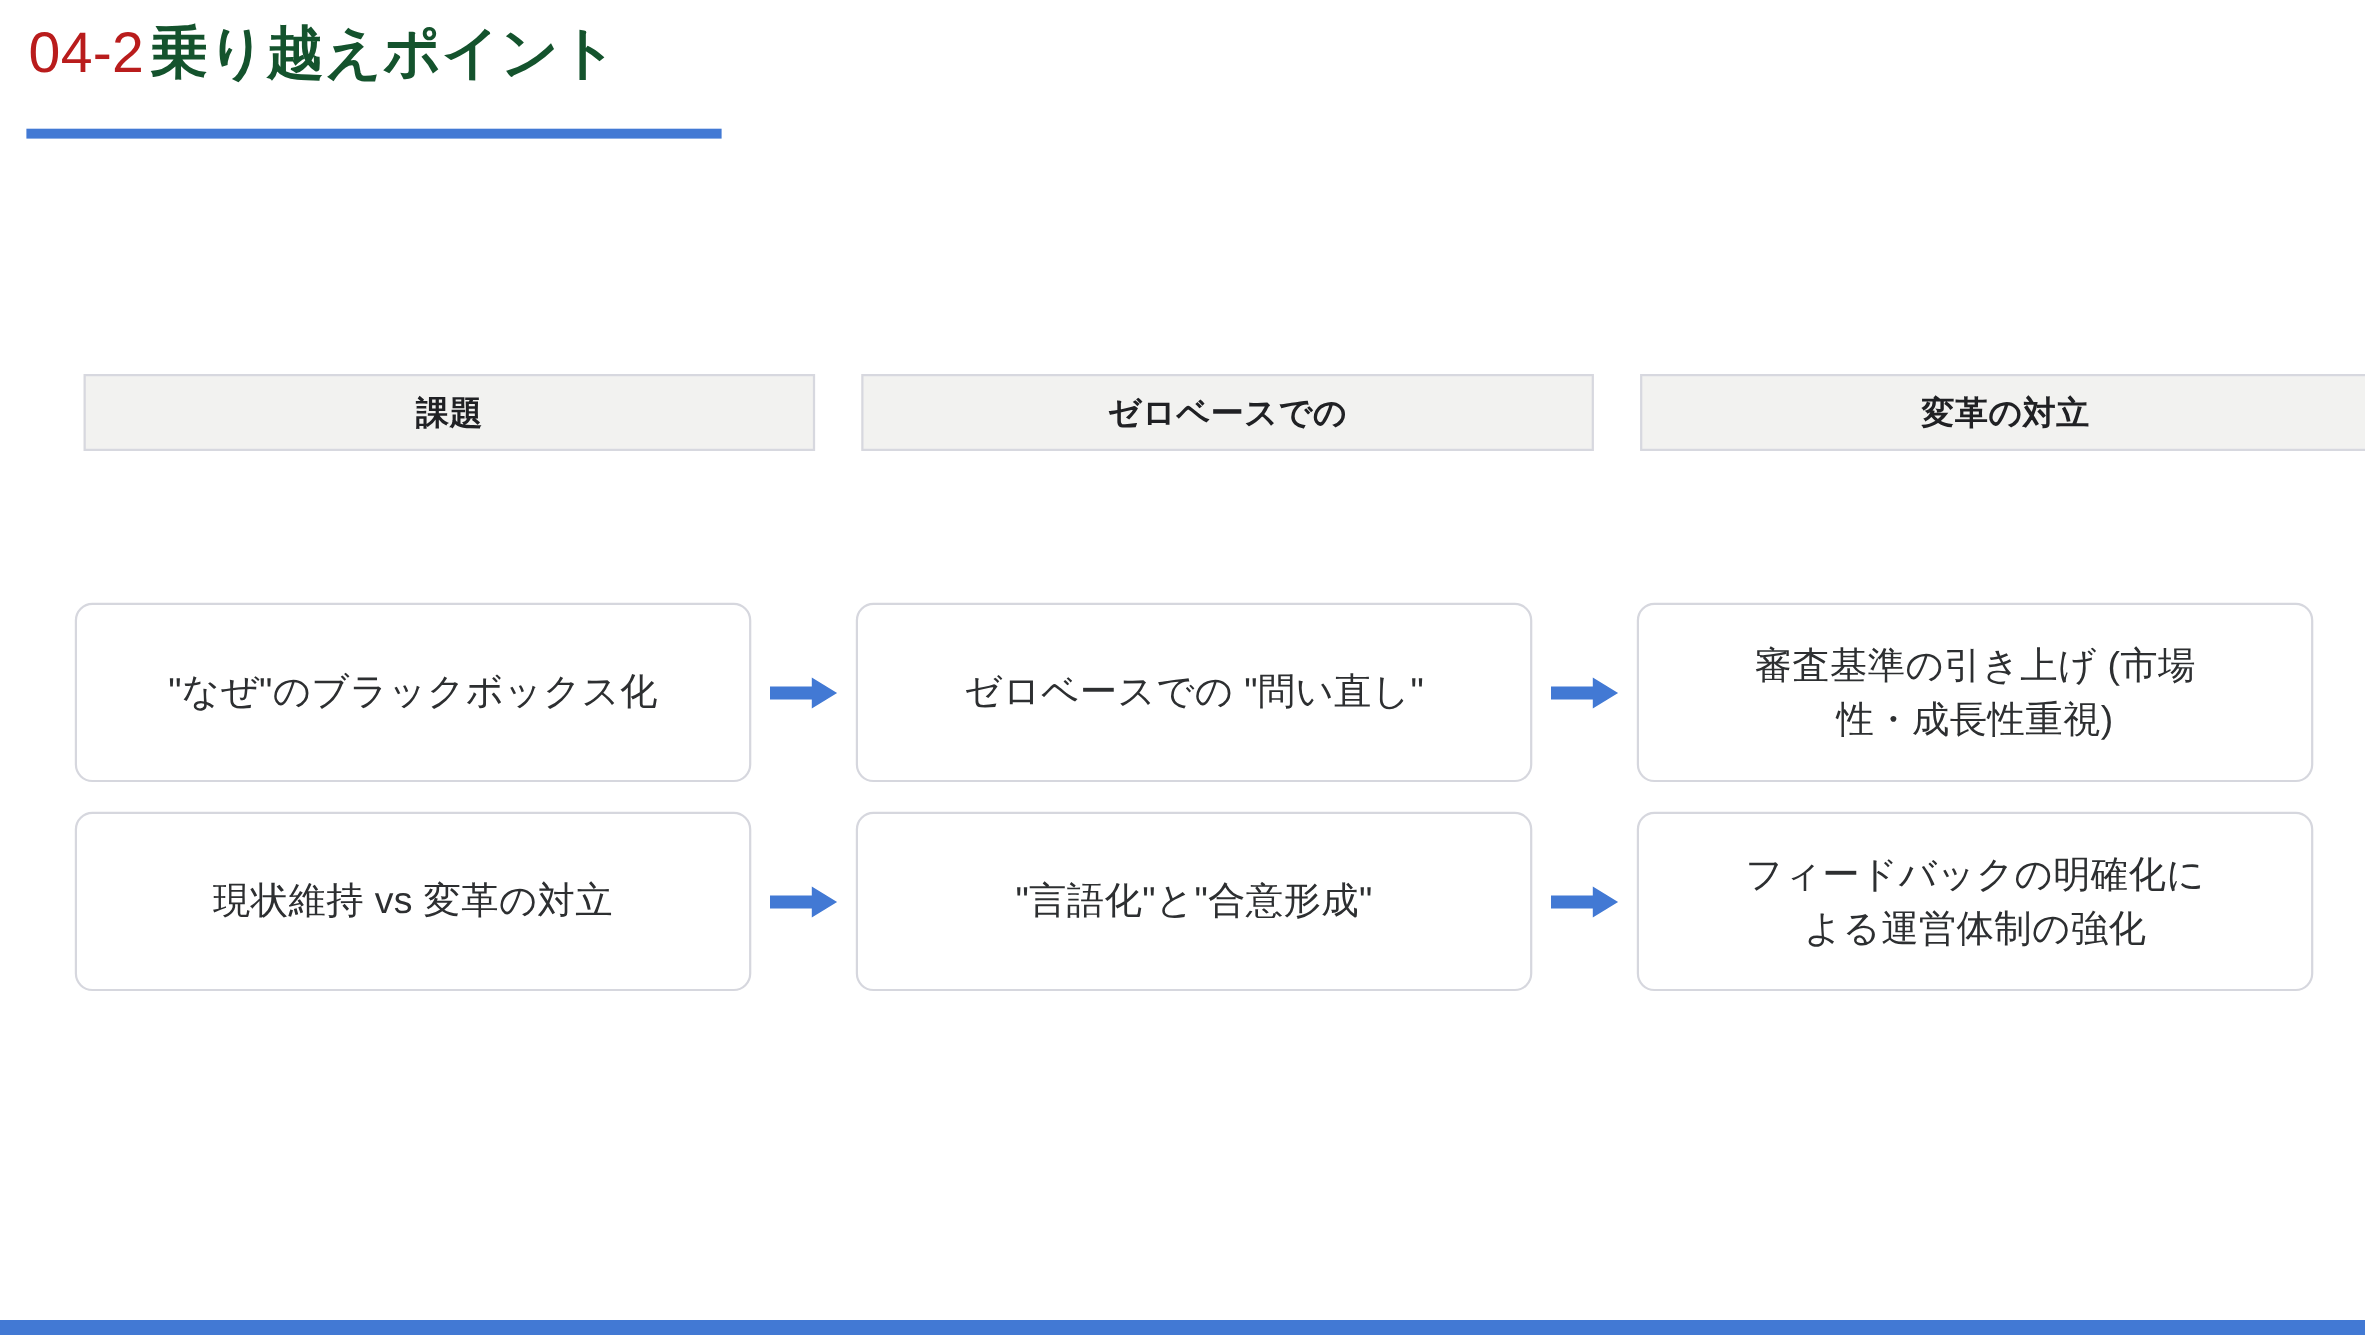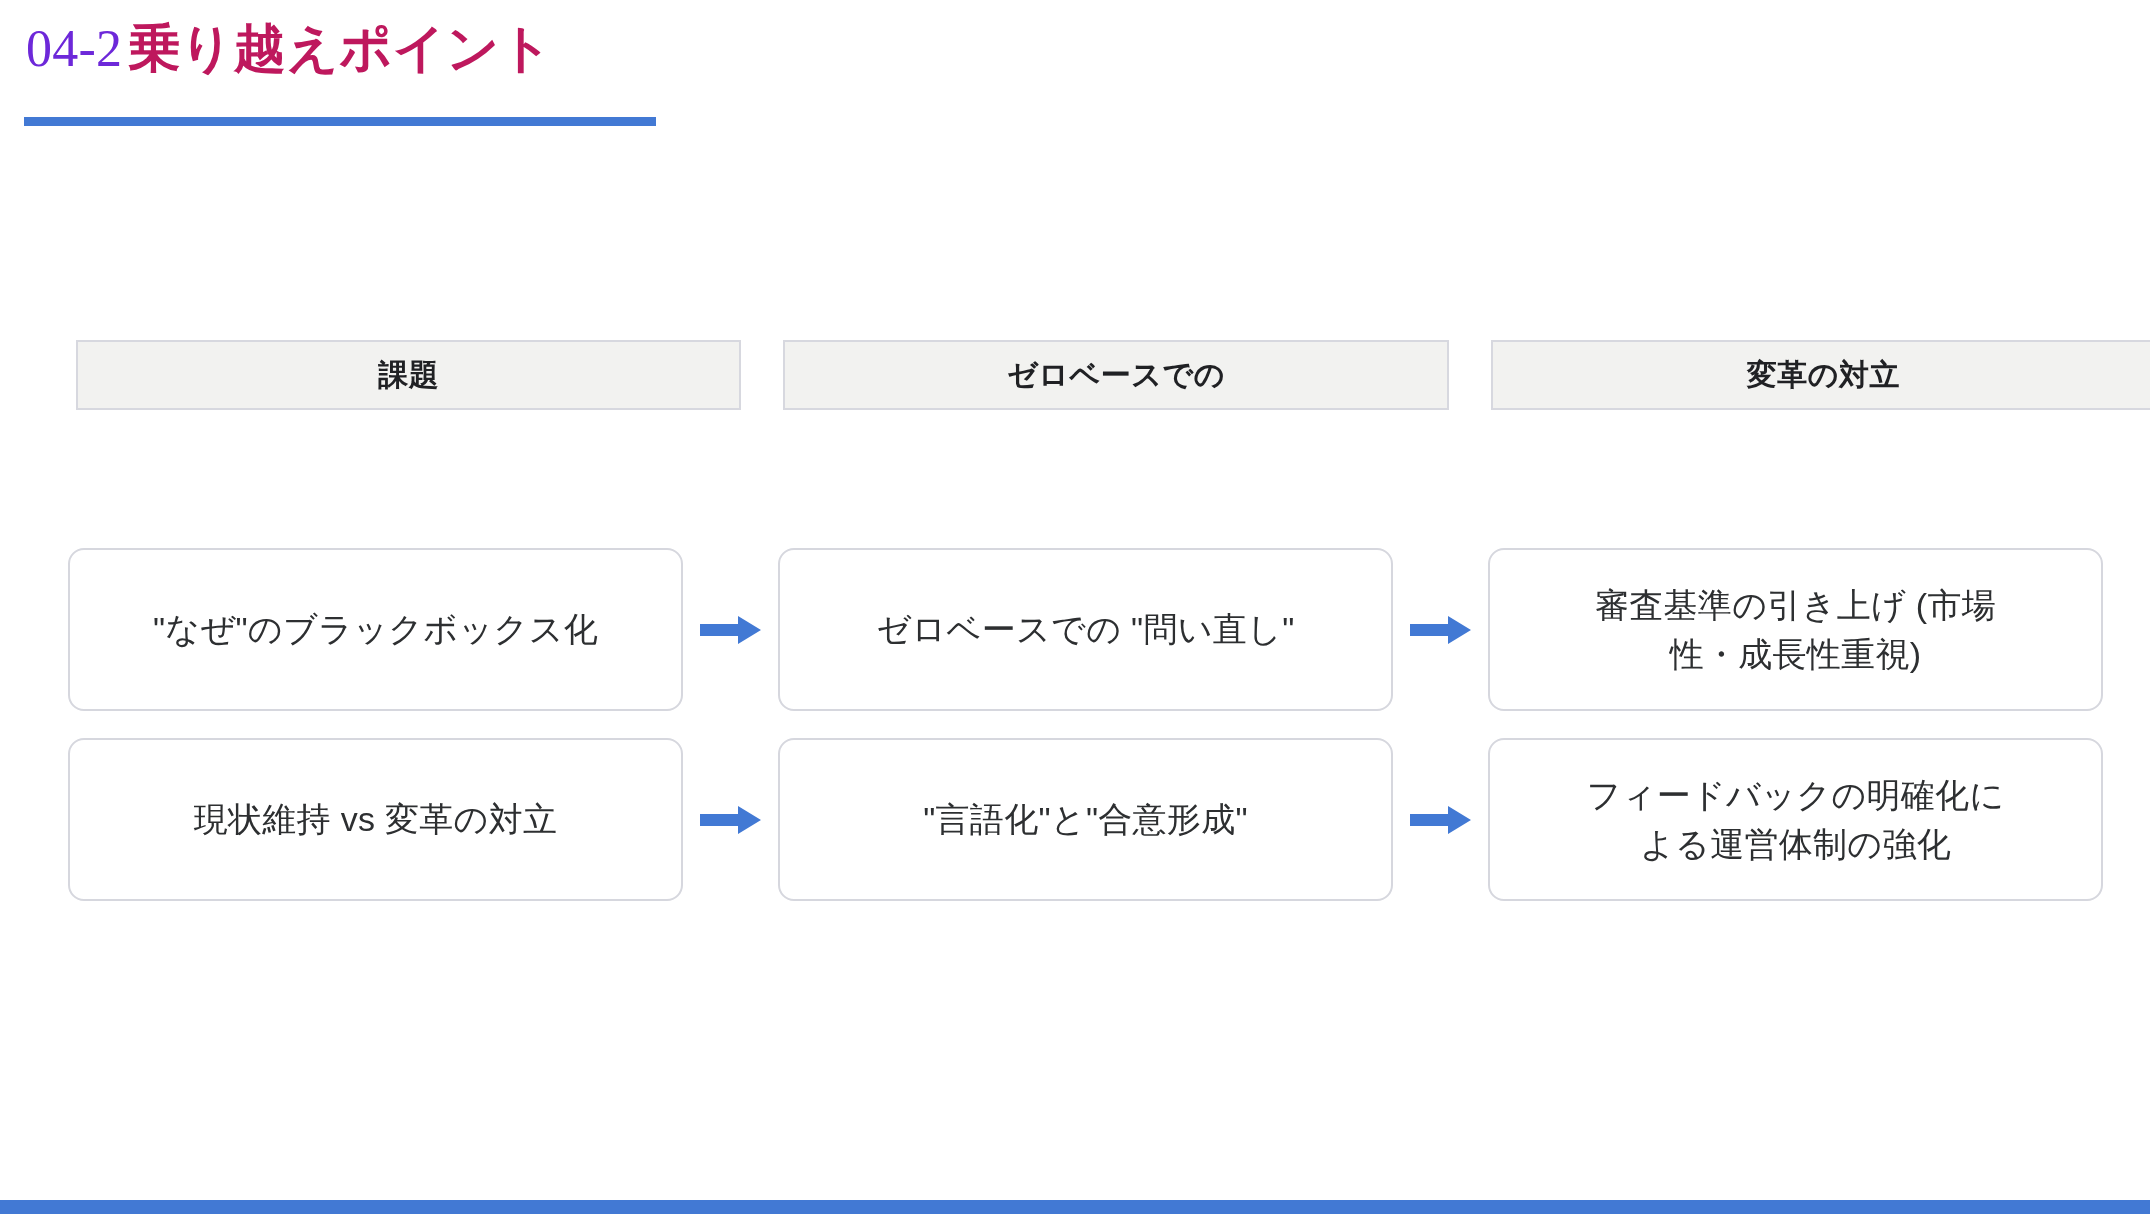--- a/index.html
+++ b/index.html
@@ -22,26 +22,25 @@
   .slide-title {
     position: absolute;
     left: 26px;
     top: 18px;
     font-size: 52px;
     line-height: 1.18;
     white-space: nowrap;
     letter-spacing: 0.2px;
   }
   .slide-title .num {
-    color: #6d28d9;
+    color: #b91c1c;
     font-weight: 400;
-    font-family: Liberation Serif, serif;
   }
   .slide-title .main {
-    color: #be185d;
+    color: #14532d;
     font-weight: 700;
     margin-left: 6px;
   }
   .title-rule {
     position: absolute;
     left: 24px;
     top: 117px;
     width: 632px;
     height: 9px;
     background: #4279d4;

